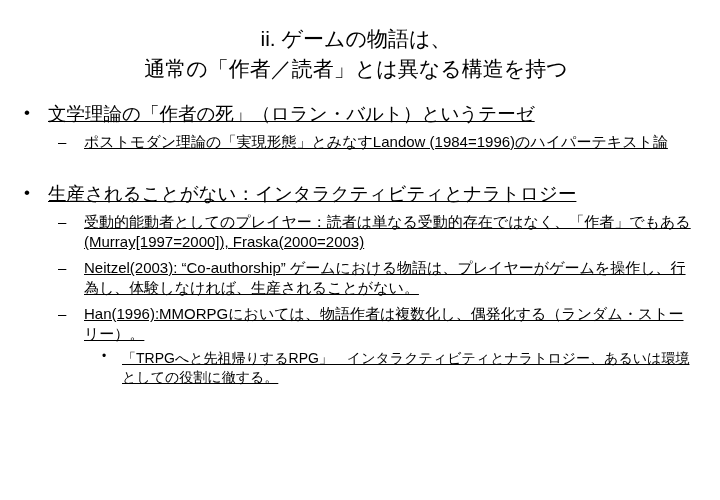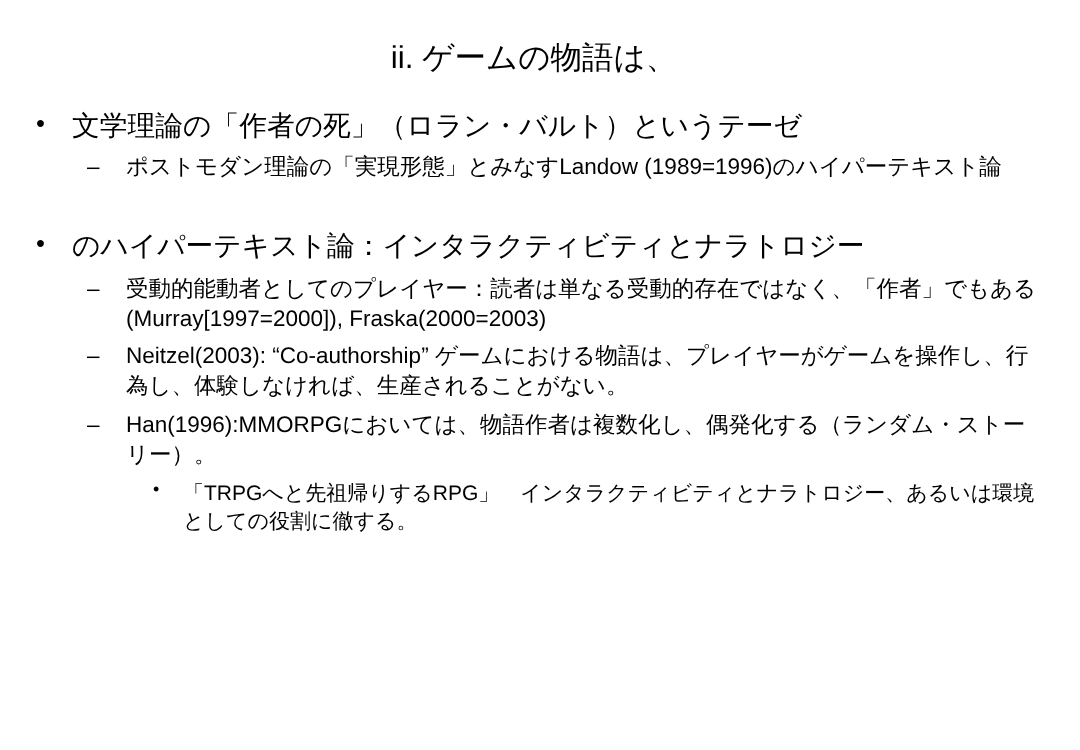--- a/index.html
+++ b/index.html
@@ -78,48 +78,50 @@
     left: 6px;
     top: 0;
     font-size: 12px;
   }
   .gap {
     height: 16px;
   }
   .text {
     display: block;
     white-space: pre-wrap;
+    text-decoration: underline;
   }
 </style>
 </head>
 <body>
 
 <div class="slide">
 
   <div class="title">
     <span class="line">ii. ゲームの物語は、</span>
+    <span class="line">通常の「作者／読者」とは異なる構造を持つ</span>
   </div>
 
   <div class="body">
 
     <div class="l1">
       <span class="marker">•</span>
       <span class="text">文学理論の「作者の死」（ロラン・バルト）というテーゼ</span>
     </div>
 
     <div class="l2">
       <span class="marker">–</span>
-      <span class="text">ポストモダン理論の「実現形態」とみなすLandow (1989=1996)のハイパーテキスト論</span>
+      <span class="text">ポストモダン理論の「実現形態」とみなすLandow (1984=1996)のハイパーテキスト論</span>
     </div>
 
     <div class="gap"></div>
 
     <div class="l1">
       <span class="marker">•</span>
-      <span class="text">のハイパーテキスト論：インタラクティビティとナラトロジー</span>
+      <span class="text">生産されることがない：インタラクティビティとナラトロジー</span>
     </div>
 
     <div class="l2">
       <span class="marker">–</span>
       <span class="text">受動的能動者としてのプレイヤー：読者は単なる受動的存在ではなく、「作者」でもある(Murray[1997=2000]), Fraska(2000=2003)</span>
     </div>
 
     <div class="l2">
       <span class="marker">–</span>
       <span class="text">Neitzel(2003): “Co-authorship” ゲームにおける物語は、プレイヤーがゲームを操作し、行為し、体験しなければ、生産されることがない。</span>

